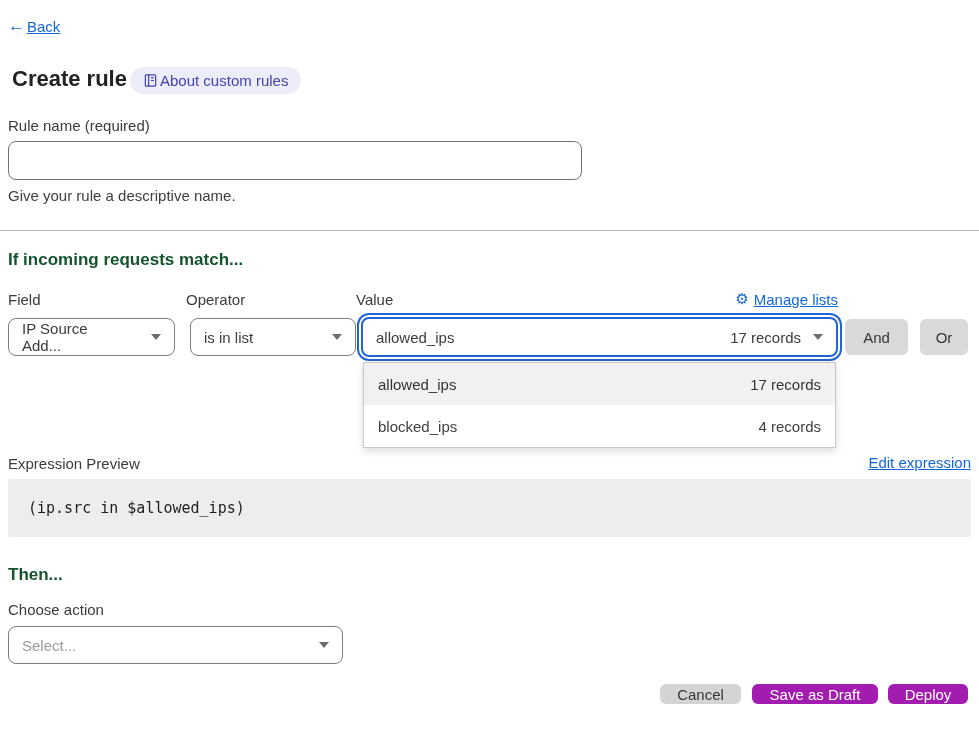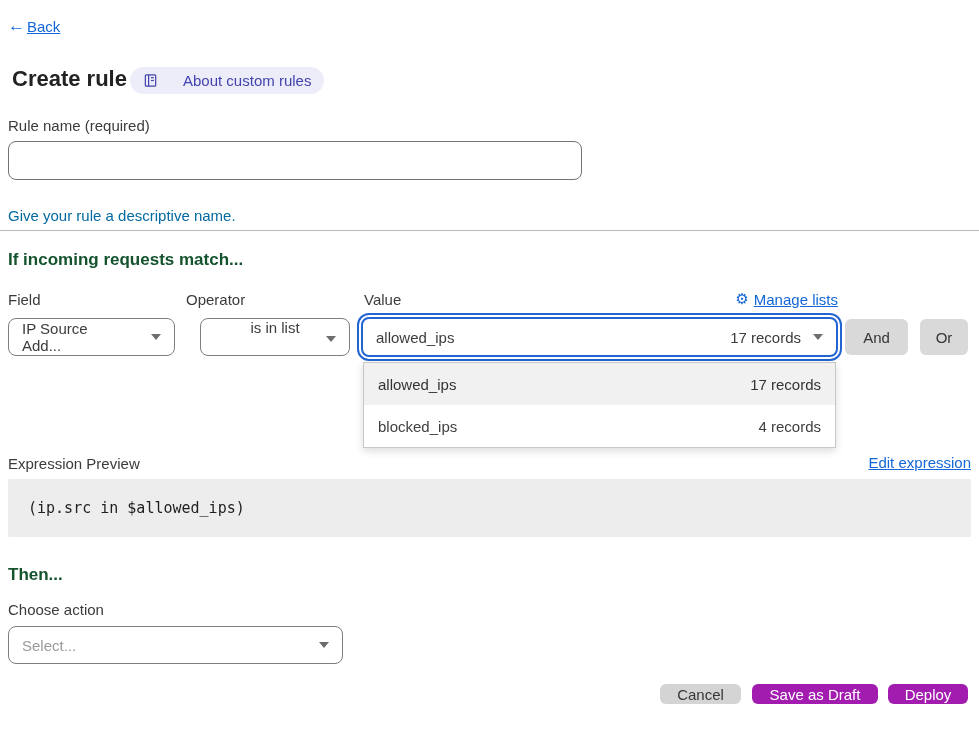--- a/index.html
+++ b/index.html
@@ -26,47 +26,47 @@
 
   
   .page-title {
     left: 12px; top: 66px;
     font-size: 22px; font-weight: 700; color: #222222;
   }
   .about-pill {
     left: 130px; top: 67px; height: 27px;
     background: #ededf9; color: #4343af;
     border-radius: 14px;
-    display: flex; align-items: center; gap: 25px;
+    display: flex; align-items: center; gap: 2px;
     padding: 0 13px;
     font-size: 15px; cursor: pointer; text-decoration: none;
   }
   .book-icon { display: inline-flex; }
 
   
   .field-label { font-size: 15px; color: #3b3b3b; }
   .rule-name-label { left: 8px; top: 117px; }
   .rule-name-input {
     left: 8px; top: 141px; width: 574px; height: 39px;
     border: 1px solid #737373; border-radius: 8px;
     font-size: 15px; padding: 0 12px;
     font-family: "Liberation Sans", sans-serif;
     outline: none; background: #fff;
   }
-  .rule-name-help { left: 8px; top: 187px; font-size: 15px; color: #0369a1; margin-top: 20px; }
+  .rule-name-help { left: 8px; top: 187px; font-size: 15px; color: #404040; }
 
   .divider { left: 0; top: 230px; width: 979px; height: 1px; background: #b9b9b9; }
 
   .section-heading { font-size: 17px; font-weight: 700; color: #14532d; }
   .match-heading { left: 8px; top: 250px; }
 
   .field-col-label { top: 291px; }
   .label-field { left: 8px; }
   .label-operator { left: 186px; }
-  .label-value { left: 364px; }
+  .label-value { left: 356px; }
 
   .manage-lists {
     top: 290px; right: 141px;
     color: #1467d6; font-size: 15px;
     display: flex; align-items: center; gap: 5px;
     cursor: pointer; text-decoration: none;
   }
   .manage-lists .gear { font-size: 15px; text-decoration: none; }
   .manage-lists .manage-text { text-decoration: underline; }
 
@@ -79,21 +79,21 @@
     cursor: pointer;
   }
   .select .caret {
     margin-left: auto;
     width: 0; height: 0;
     border-left: 5px solid transparent;
     border-right: 5px solid transparent;
     border-top: 6px solid #6d6d6d;
   }
   .field-select { left: 8px; top: 318px; width: 167px; gap: 36px; }
-  .operator-select { left: 200px; top: 318px; width: 150px; flex-direction: column; }
+  .operator-select { left: 190px; top: 318px; width: 166px; }
   .value-select {
     left: 361px; top: 317px; width: 477px; height: 40px;
     border: 2px solid #2265d2;
     outline: 2px solid #2265d2; outline-offset: 2px;
     border-radius: 8px;
   }
   .value-select .meta { margin-left: auto; color: #3c3c3c; }
   .value-select .caret { margin-left: 12px; }
 
   .gray-btn {

